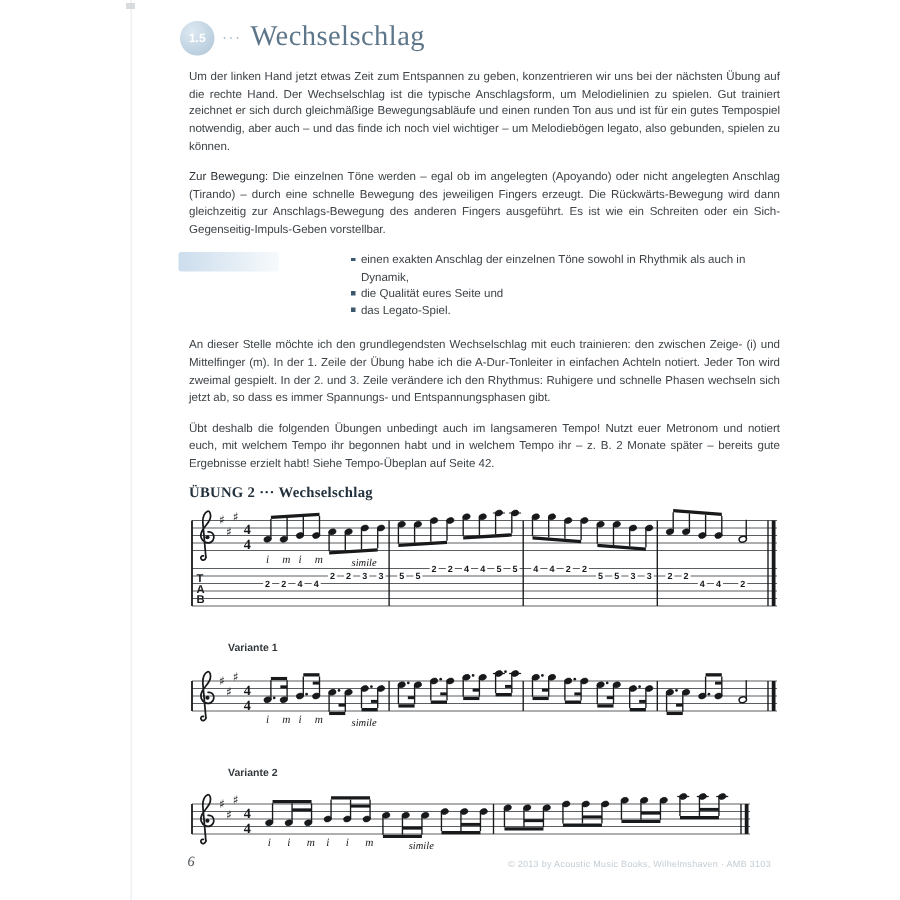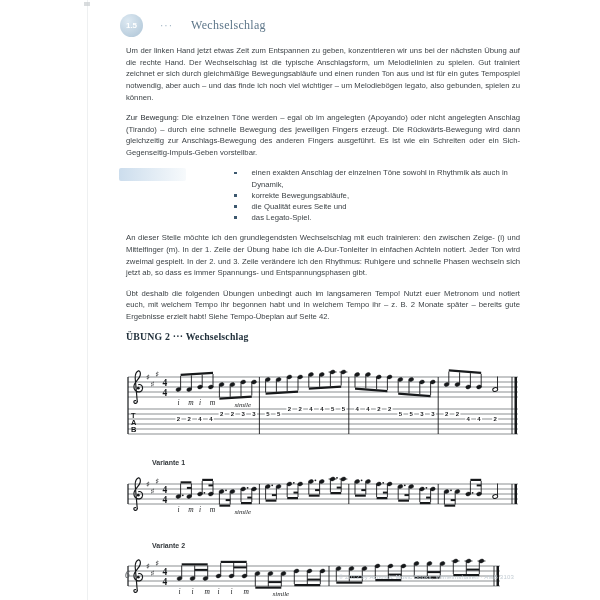--- a/index.html
+++ b/index.html
@@ -2,40 +2,40 @@
 <html><head>
 <meta charset="utf-8">
 <style>
   html,body{margin:0;padding:0;}
   body{width:600px;height:600px;background:#ffffff;overflow:hidden;
        font-family:"Liberation Sans",sans-serif;-webkit-font-smoothing:antialiased;}
   .page{position:relative;width:600px;height:600px;background:#fff;}
   .edge-line{position:absolute;left:87px;top:0;width:1px;height:600px;background:#eef0f1;}
   .corner-mark{position:absolute;left:84px;top:2px;width:6px;height:4px;background:#c9cdd0;opacity:.7;}
 
-  .header{position:absolute;left:120px;top:11px;height:28px;display:flex;align-items:center;gap:12px;}
+  .header{position:absolute;left:120px;top:11px;height:28px;display:flex;align-items:center;}
   .badge{width:23px;height:23px;border-radius:50%;
          background:radial-gradient(circle at 35% 30%,#dde9f2,#adc4d6);
          color:#ffffff;font-size:8px;font-weight:bold;display:flex;align-items:center;justify-content:center;}
   .hdots{color:#9fb3c2;font-size:10px;letter-spacing:1px;margin:0 6px 0 5px;}
-  .htitle{font-family:"Liberation Serif",serif;font-size:12px;color:#5d7689;letter-spacing:.3px;}
+  .htitle{font-family:"Liberation Serif",serif;font-size:19px;color:#5d7689;letter-spacing:.3px;}
 
   .textcol{position:absolute;left:126px;top:45px;width:394px;color:#3d4347;
            font-size:7.7px;line-height:11.7px;text-align:justify;}
   .textcol p{margin:0 0 8.5px 0;}
   .lead{font-weight:normal;color:#2b3136;}
 
   .bullets{position:relative;margin:2px 0 9px 0;min-height:48px;}
   .hl-box{position:absolute;left:-7px;top:1px;width:67px;height:13px;border-radius:2px;
           background:linear-gradient(to right,#ccdded,#f7fafc);}
-  .brow{display:flex;margin-left:108px;line-height:11.2px;text-align:left;gap:11px;}
+  .brow{display:flex;margin-left:108px;line-height:11.2px;text-align:left;}
   .bmark{width:2.6px;height:2.6px;background:#3c586e;margin:4.2px 4px 0 0;flex:0 0 auto;}
 
   .exheading{font-family:"Liberation Serif",serif;font-weight:bold;font-size:9.8px;
-             color:#22313c;margin:4px 0 24px 0;text-align:left;letter-spacing:.2px;}
+             color:#22313c;margin:4px 0 2px 0;text-align:left;letter-spacing:.2px;}
 
   .musicblock{margin:0;}
   .varlabel{font-size:7px;font-weight:bold;color:#33383c;margin:0 0 1px 26px;text-align:left;}
   svg{display:block;}
 
   .footer-num{position:absolute;left:125px;top:570px;font-family:"Liberation Serif",serif;
               font-style:italic;font-size:9.5px;color:#4e5358;}
   .footer-copy{position:absolute;right:86px;top:574px;font-size:6px;color:#c3ccd3;letter-spacing:.2px;}
 </style>
 </head>
@@ -53,24 +53,20 @@
 
   <div class="textcol">
     <p>Um der linken Hand jetzt etwas Zeit zum Entspannen zu geben, konzentrieren wir uns bei der nächsten Übung auf die rechte Hand. Der Wechselschlag ist die typische Anschlagsform, um Melodielinien zu spielen. Gut trainiert zeichnet er sich durch gleichmäßige Bewegungsabläufe und einen runden Ton aus und ist für ein gutes Tempospiel notwendig, aber auch – und das finde ich noch viel wichtiger – um Melodiebögen legato, also gebunden, spielen zu können.</p>
     <p><span class="lead">Zur Bewegung:</span><span> Die einzelnen Töne werden – egal ob im angelegten (Apoyando) oder nicht angelegten Anschlag (Tirando) – durch eine schnelle Bewegung des jeweiligen Fingers erzeugt. Die Rückwärts-Bewegung wird dann gleichzeitig zur Anschlags-Bewegung des anderen Fingers ausgeführt. Es ist wie ein Schreiten oder ein Sich-Gegenseitig-Impuls-Geben vorstellbar.</span></p>
 
     <div class="bullets">
       <div class="hl-box"></div>
       <div class="brow">
           <span class="bmark"></span>
           <span>einen exakten Anschlag der einzelnen Töne sowohl in Rhythmik als auch in Dynamik,</span>
-        </div>
-      <div class="brow">
-          <span class="bmark"></span>
-          <span>korrekte Bewegungsabläufe,</span>
         </div>
       <div class="brow">
           <span class="bmark"></span>
           <span>die Qualität eures Seite und</span>
         </div>
       <div class="brow">
           <span class="bmark"></span>
           <span>das Legato-Spiel.</span>
         </div>
     </div>

